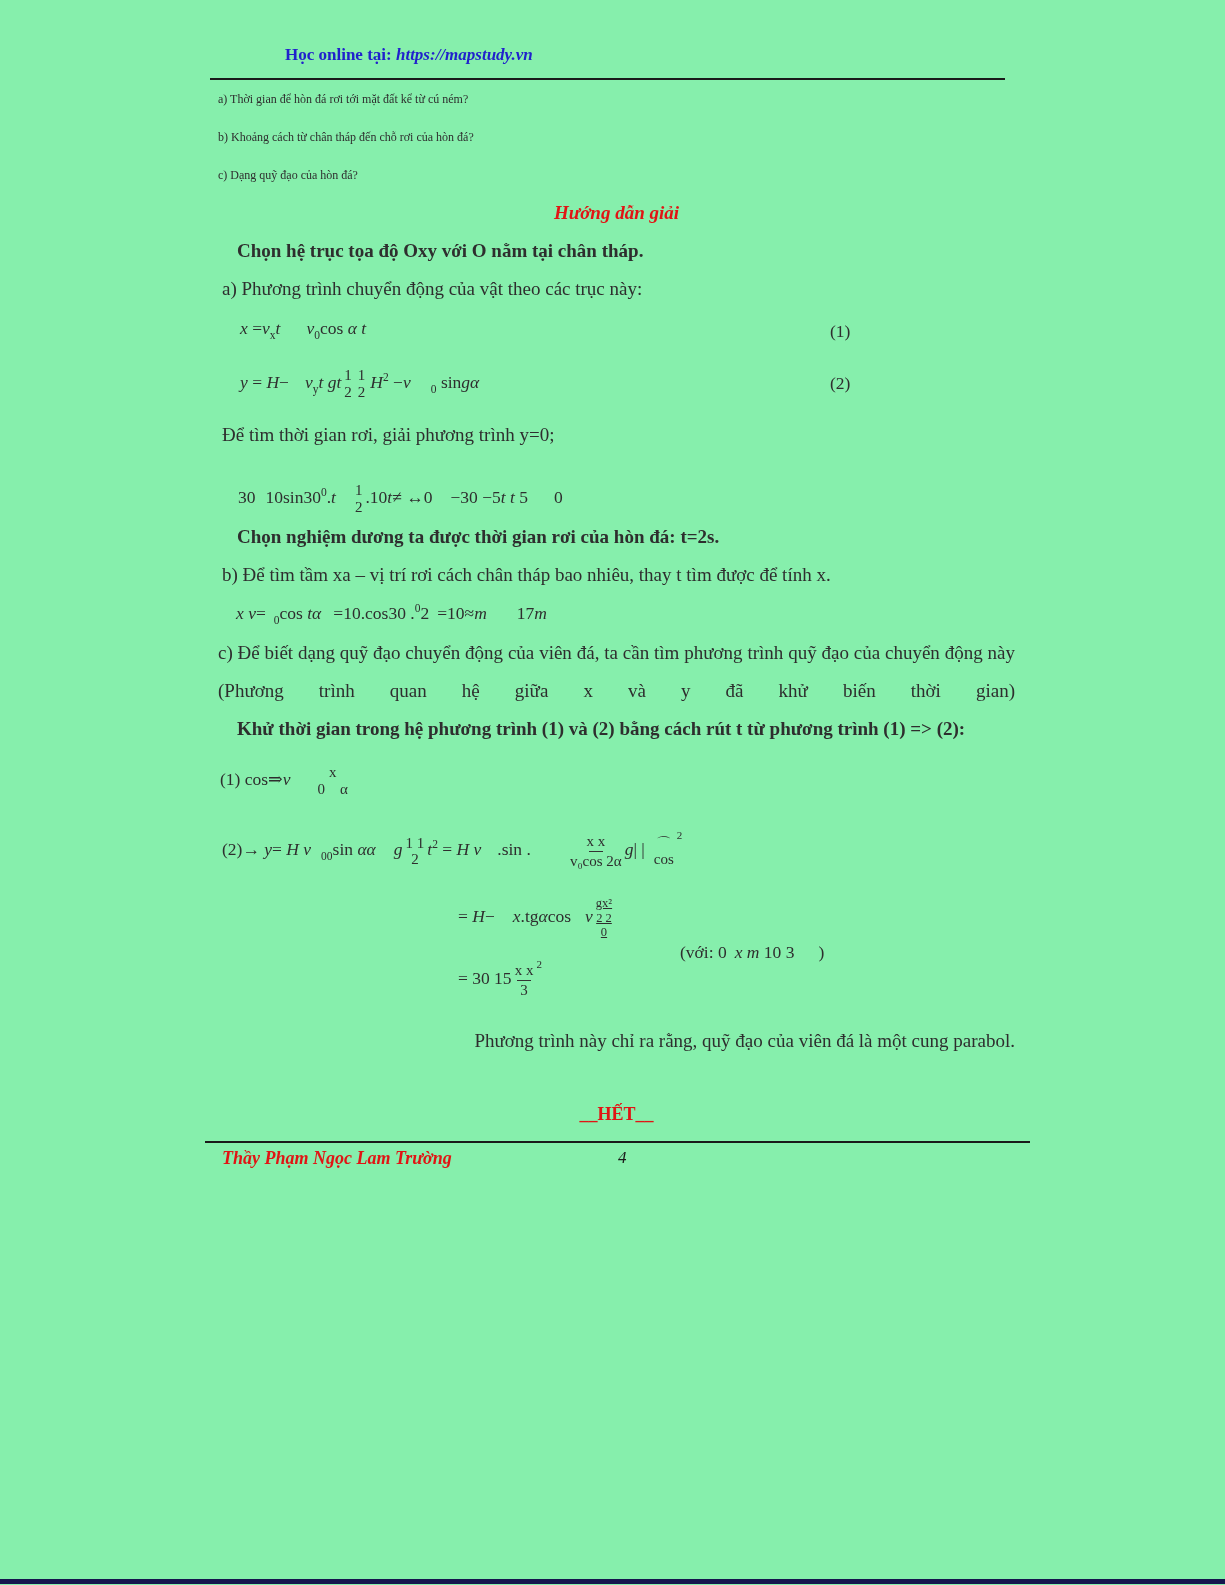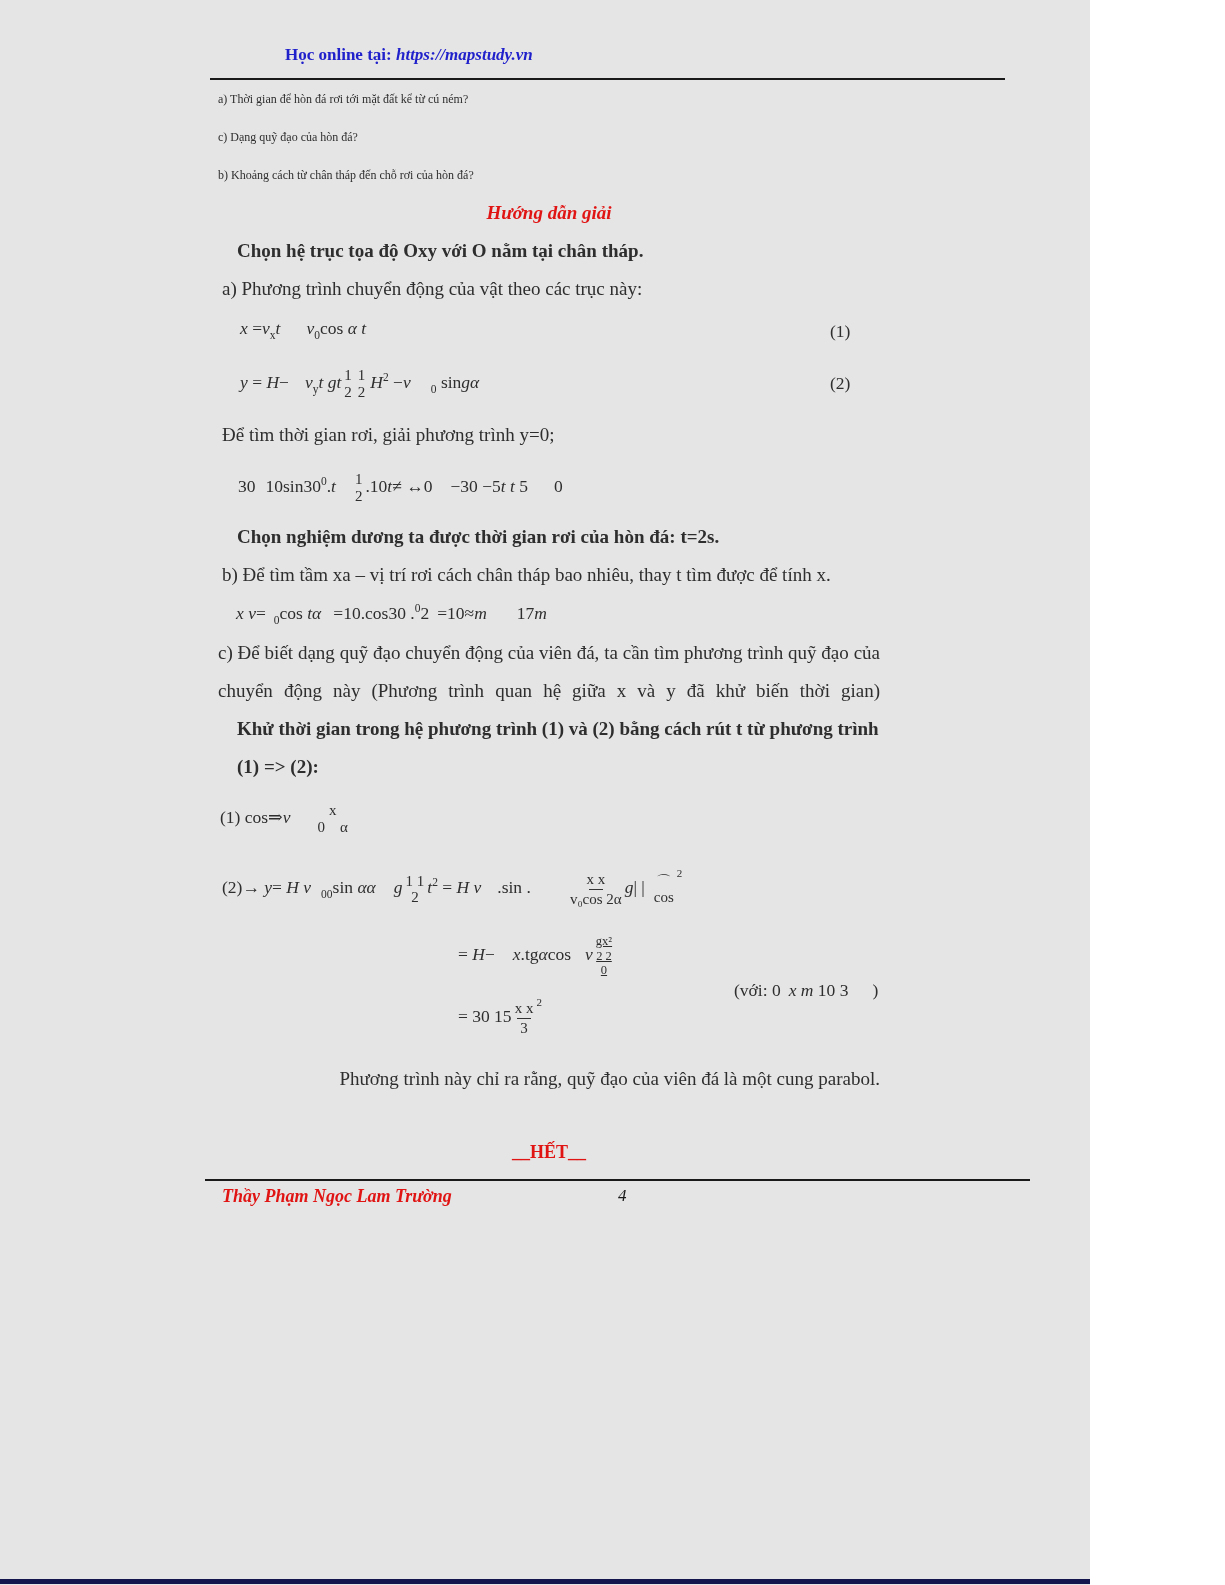--- a/index.html
+++ b/index.html
@@ -3,22 +3,22 @@
 <meta charset="utf-8">
 <style>
   :root{
     --red:#e11414;
     --blue:#2121cc;
     --text:#2e2e2e;
     --bar:#15154d;
   }
   html,body{margin:0;padding:0;background:#ffffff;}
   .page{
-    width:1090px;height:1585px;position:relative;overflow:hidden;
-    background:#e5e5e5;color:var(--text);
+    width:1225px;height:1585px;position:relative;overflow:hidden;
+    background:#86efac;color:var(--text);
     font-family:"Liberation Serif","DejaVu Serif",serif;
   }
   .content{padding:44px 210px 0 218px;}
 
   .hdr{margin:0 0 0 67px;font-size:17px;font-weight:bold;color:var(--blue);line-height:22px;}
   .hdr .link{font-style:italic;}
   .rule-top{border:none;border-top:2px solid #1a1a1a;width:795px;margin:12px 0 0 -8px;}
   .rule-bottom{border:none;border-top:2px solid #1a1a1a;width:825px;margin:16px 0 0 -13px;}
 
   .para{font-size:19px;line-height:38px;margin:13px 0 0 0;}
@@ -45,41 +45,41 @@
   .tk-gap{display:inline-block;height:1px;}
   .tk-frac{display:inline-flex;flex-direction:column;align-items:center;vertical-align:middle;
            font-size:15px;line-height:1.12;padding:0 3px;}
   .tk-frac span{white-space:pre;}
   .tk-frac .fbar{display:block;width:14px;border-top:1.5px solid #333;margin:1px 0;}
   .tk-col{display:inline-flex;flex-direction:column;align-items:center;vertical-align:middle;
           font-size:12.5px;line-height:1.15;padding:0 3px;}
   .tk-col span{white-space:pre;text-decoration:underline;}
 
   .eq-block{position:relative;margin-top:12px;}
-  .note{position:absolute;left:516px;top:52px;font-size:17.5px;}
+  .note{position:absolute;left:462px;top:52px;font-size:17.5px;}
 
   .endmark{margin-top:44px;text-align:center;font-size:18px;font-weight:bold;color:var(--red);}
   .footer{position:relative;margin-top:2px;font-size:18px;line-height:26px;}
   .teacher{color:var(--red);font-weight:bold;font-style:italic;padding-left:4px;}
   .pgnum{position:absolute;left:400px;top:0;font-style:italic;font-size:17px;color:#1a1a1a;}
   .bottom-bar{position:absolute;left:0;right:0;bottom:1px;height:5px;background:var(--bar);}
 </style>
 </head>
 <body>
 
 <div class="page">
   <div class="content">
 
     <p class="hdr"><span>Học online tại: </span><span class="link">https://mapstudy.vn</span></p>
     <hr class="rule-top">
 
 
     <p class="q">a) Thời gian để hòn đá rơi tới mặt đất kể từ cú ném?</p>
+    <p class="q">b) Khoảng cách từ chân tháp đến chỗ rơi của hòn đá?</p>
     <p class="q">c) Dạng quỹ đạo của hòn đá?</p>
-    <p class="q">b) Khoảng cách từ chân tháp đến chỗ rơi của hòn đá?</p>
 
     <p class="heading">Hướng dẫn giải</p>
 
     <p class="body-line ind">Chọn hệ trục tọa độ Oxy với O nằm tại chân tháp.</p>
     <p class="body-line ind-s">a) Phương trình chuyển động của vật theo các trục này:</p>
 
     <div class="eq-row" style="margin:6px 0 0 22px;height:34px;">
       <span class="eq-body"><span class="tk-i">x</span><span class="tk"> =</span><span class="tk-i">v</span><span class="tk-sub">x</span><span class="tk-i">t</span><span class="tk-gap" style="width: 26px;"></span><span class="tk-i">v</span><span class="tk-sub">0</span><span class="tk">cos </span><span class="tk-i">α t</span></span>
       <span class="eq-num">(1)</span>
     </div>
@@ -90,21 +90,21 @@
             <span>2</span>
           </span><span class="tk-frac">
             <span>1</span>
             <span>2</span>
           </span><span class="tk-gap" style="width: 2px;"></span><span class="tk-i">H</span><span class="tk-sup">2</span><span class="tk"> −</span><span class="tk-i">v</span><span class="tk-gap" style="width: 20px;"></span><span class="tk-sub">0</span><span class="tk"> sin</span><span class="tk-i">gα</span></span>
       <span class="eq-num">(2)</span>
     </div>
 
     <p class="body-line ind-s" style="margin-top:4px;">Để tìm thời gian rơi, giải phương trình y=0;</p>
 
-    <div class="eq-row" style="margin:4px 0 0 20px;height:58px;">
+    <div class="eq-row" style="margin:4px 0 0 20px;height:58px;align-items:flex-end;">
       <span class="eq-body"><span class="tk">30</span><span class="tk-gap" style="width: 10px;"></span><span class="tk">10sin30</span><span class="tk-sup">0</span><span class="tk">.</span><span class="tk-i">t</span><span class="tk-gap" style="width: 16px;"></span><span class="tk-frac">
             <span>1</span>
             <span>2</span>
           </span><span class="tk">.10</span><span class="tk-i">t</span><span class="tk">≠ ↔0</span><span class="tk-gap" style="width: 18px;"></span><span class="tk">−30 −5</span><span class="tk-i">t t</span><span class="tk"> 5</span><span class="tk-gap" style="width: 26px;"></span><span class="tk">0</span></span>
     </div>
 
     <p class="body-line ind" style="margin-top:2px;">Chọn nghiệm dương ta được thời gian rơi của hòn đá: t=2s.</p>
     <p class="body-line ind-s">b) Để tìm tầm xa – vị trí rơi cách chân tháp bao nhiêu, thay t tìm được để tính x.</p>
 
     <div class="eq-row" style="margin:2px 0 0 18px;height:36px;">

